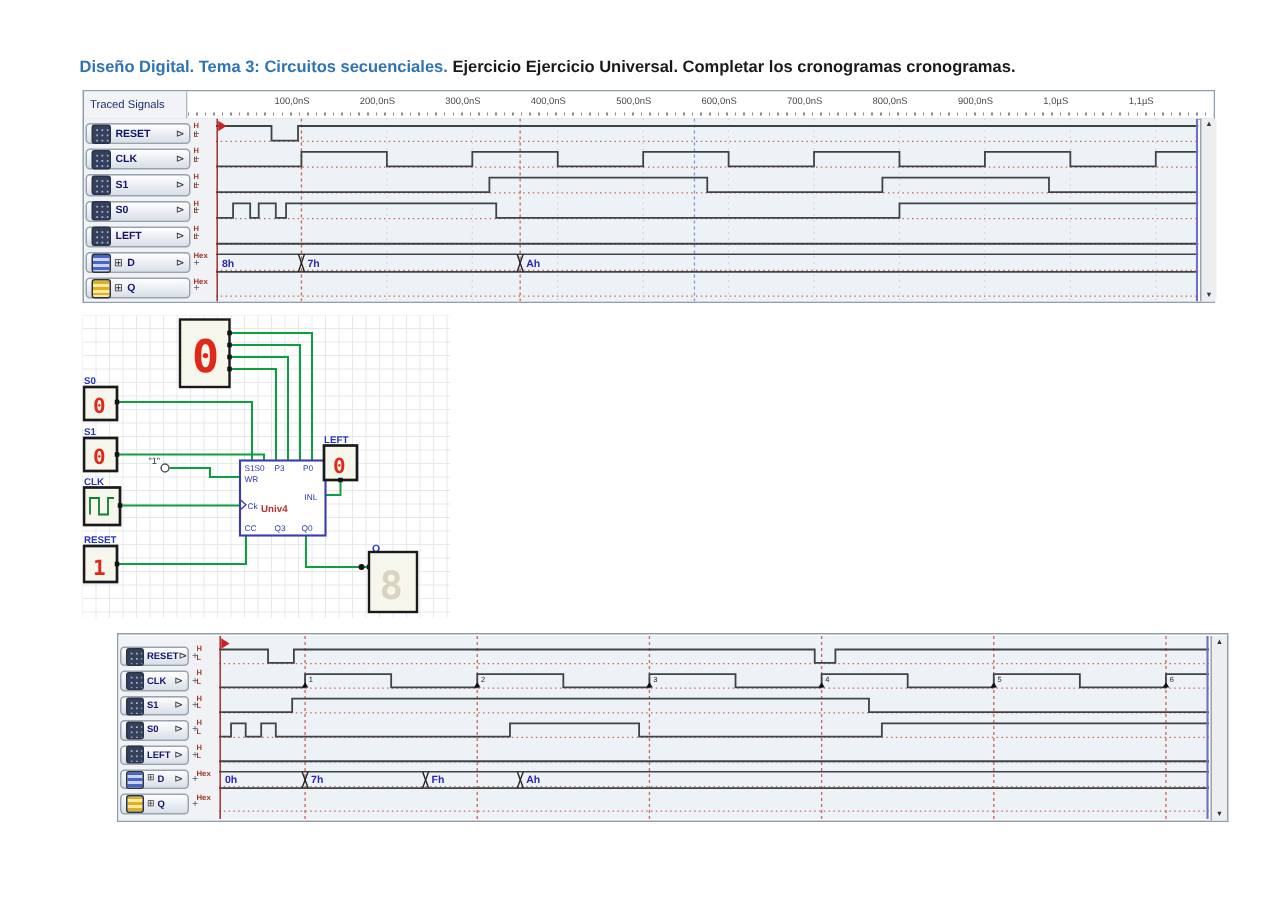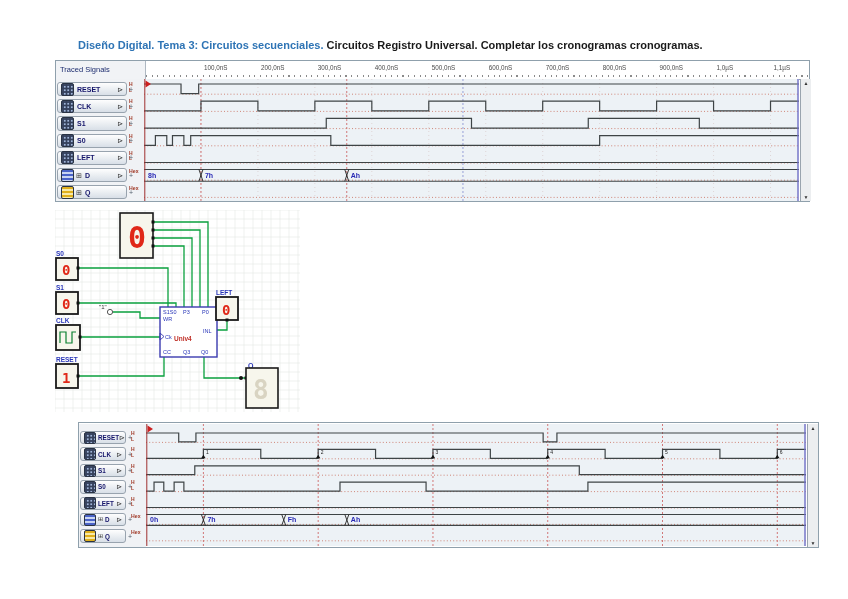--- a/index.html
+++ b/index.html
@@ -1,25 +1,25 @@
 <!DOCTYPE html>
 <html><head>
 <meta charset="utf-8">
 <style>
   html,body{margin:0;padding:0;background:#fff;}
   #page{position:relative;width:848px;height:599px;background:#ffffff;overflow:hidden;
         font-family:"Liberation Sans",sans-serif;}
   
   #title{position:absolute;left:53px;top:39px;font-size:11px;font-weight:bold;white-space:nowrap;}
-  #title .t-blue{color:#2e74b5;margin-left:25px;}
+  #title .t-blue{color:#2e74b5;}
   #title .t-black{color:#1a1a1a;}
   
   .tpanel{position:absolute;border:1px solid #8fa0ac;background:#ffffff;box-sizing:border-box;}
   .phead{position:absolute;left:0;right:0;top:0;height:18px;border-bottom:1px solid #8fa0ac;display:flex;}
-  .phead-left{width:90px;box-sizing:border-box;border-right:1px solid #aeb8c2;background:#f1f3f6;
+  .phead-left{width:69px;box-sizing:border-box;border-right:1px solid #aeb8c2;background:#f1f3f6;
               font-size:7.5px;color:#1c2c6e;padding:4px 12px 0 4px;}
   .ruler{position:relative;flex:1;background:#fff;overflow:hidden;}
   .ruler span{position:absolute;top:3px;font-size:6.3px;color:#4a4a4a;white-space:nowrap;}
   .ruler .dots{position:absolute;bottom:2px;left:0;right:0;height:2px;
                background:repeating-linear-gradient(90deg,#8a8a8a 0 1px,transparent 1px 5.7px);}
   .pbody{position:absolute;left:0;right:0;bottom:0;}
   .siglist{position:absolute;left:0;top:0;bottom:0;background:#f0f2f5;}
   .sigrow{position:absolute;left:0;}
   .sigcell{position:absolute;left:1px;top:1px;bottom:2px;border:1px solid #98a3ae;border-radius:3px;
            background:linear-gradient(#fefefe,#d8dfe7);display:flex;align-items:center;
@@ -45,21 +45,21 @@
   .small .sigexp{font-size:6px;}
   
   #circuit{position:absolute;}
   .mono{font-family:"DejaVu Sans Mono",monospace;font-weight:bold;}
 </style>
 </head>
 <body>
 
 <div id="page">
 
-  <div id="title"><span class="t-blue">Diseño Digital. Tema 3: Circuitos secuenciales. </span><span class="t-black">Circuitos Registro Universal. </span><span class="t-black" style="font-weight:bold"> Completar los cronogramas cronogramas.</span></div>
+  <div id="title"><span class="t-blue">Diseño Digital. Tema 3: Circuitos secuenciales. </span><span class="t-black">Ejercicio Ejercicio Universal. </span><span class="t-black" style="font-weight:bold"> Completar los cronogramas cronogramas.</span></div>
 
   <section class="tpanel" id="panel-top" style="left:55px;top:60px;width:755px;height:142px;">
     <div class="phead">
       <div class="phead-left">Traced Signals</div>
       <div class="ruler">
           <div class="dots"></div>
           <span style="left: 57.9565px;">100,0nS</span>
           <span style="left: 114.913px;">200,0nS</span>
           <span style="left: 171.87px;">300,0nS</span>
           <span style="left: 228.826px;">400,0nS</span>

